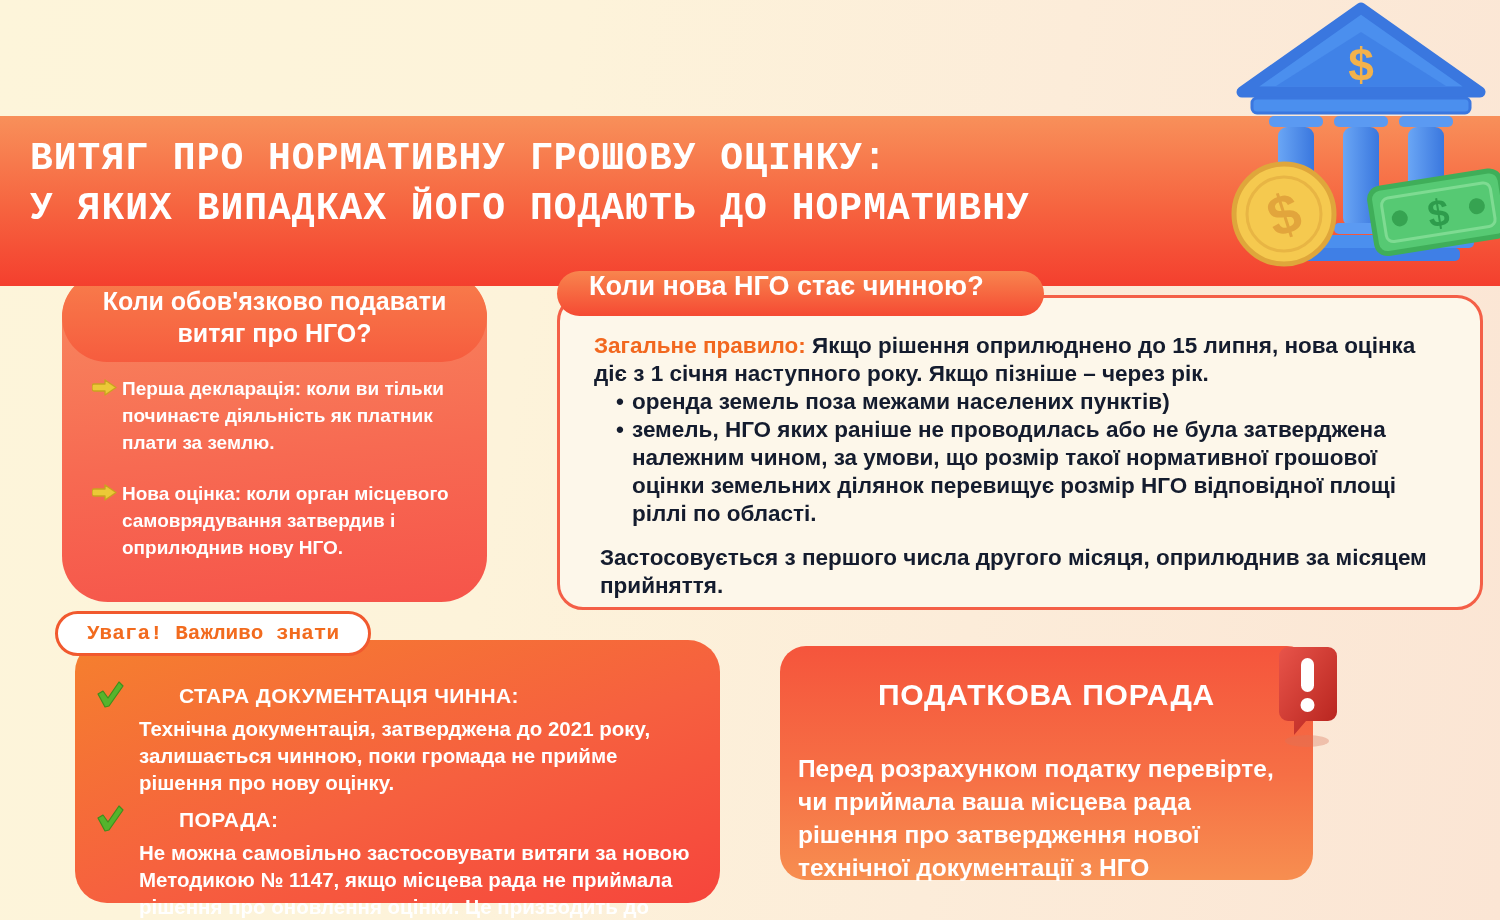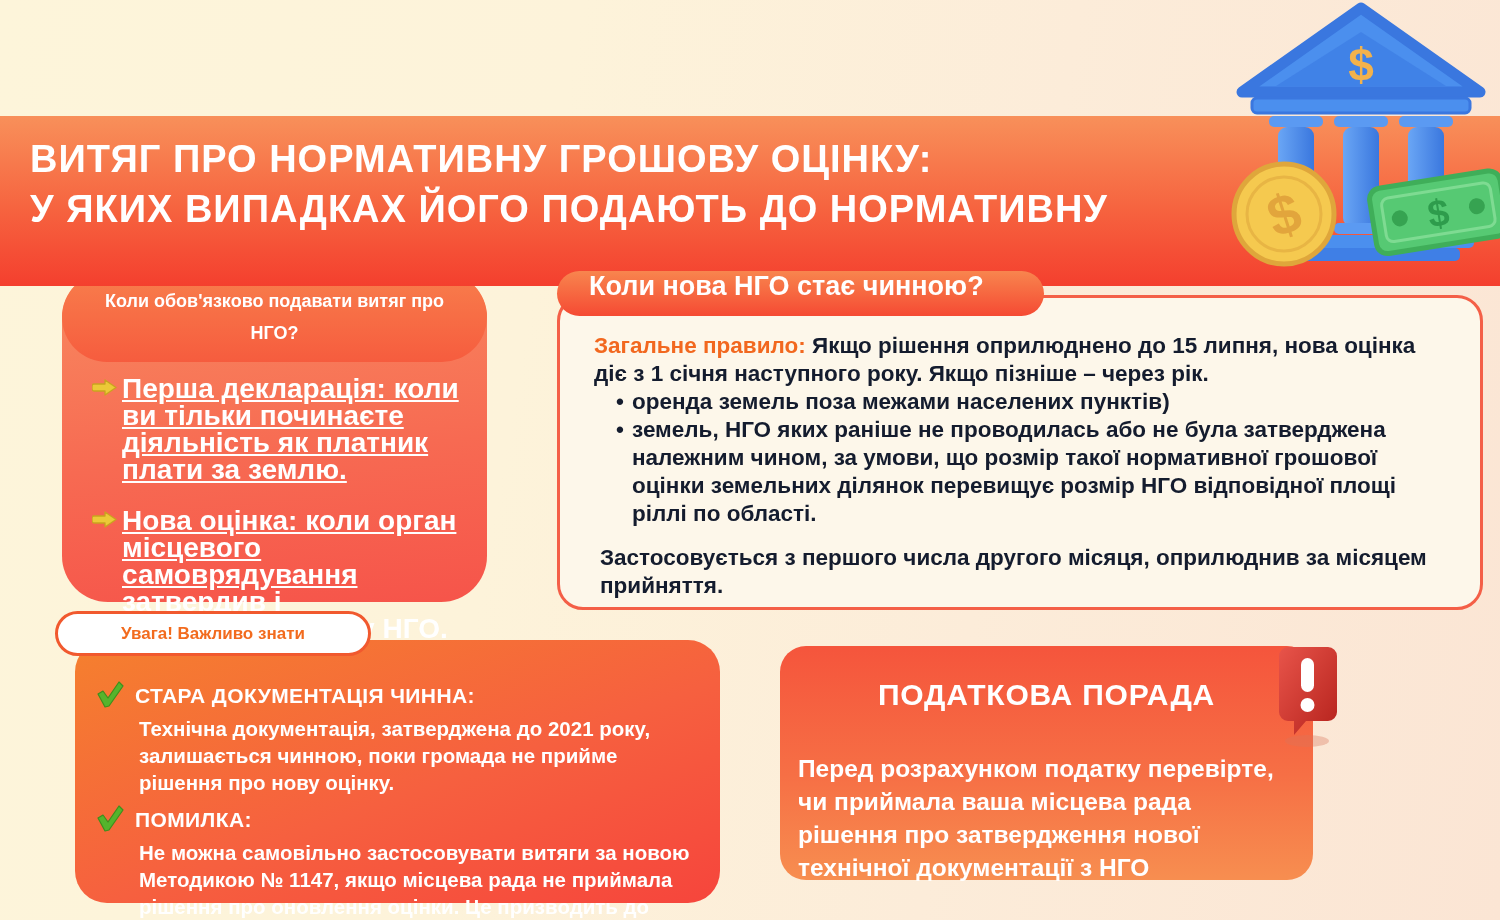--- a/index.html
+++ b/index.html
@@ -21,45 +21,45 @@
   .logo-green { left:80px; top:25px; width:58px; height:58px; background:#2ba268; z-index:1;
                 display:flex; align-items:center; justify-content:center; }
   .org-text { position:absolute; left:165px; top:20px; color:#1b2a4a; }
   .org-line1 { font-size:19px; margin-bottom:7px; }
   .org-line2, .org-line3 { font-size:19px; line-height:25px; }
 
   
   .banner {
     position:absolute; left:0; top:116px; width:1500px; height:170px;
     background:linear-gradient(180deg,#f8905a 0%,#f6633f 55%,#f43f2e 100%);
-    padding:18px 0 0 30px; z-index:1;
+    padding:18px 0 0 30px; z-index:1;font-family:Liberation Mono, monospace;
   }
   .banner-line { color:#ffffff; font-size:38px; font-weight:bold; letter-spacing:1px; line-height:50px; white-space:nowrap; }
 
   
   .bank-illus { position:absolute; right:0; top:2px; width:278px; height:268px; z-index:3; }
 
   
   .left-card {
     position:absolute; left:62px; top:272px; width:425px; height:330px;
     background:linear-gradient(175deg,#f88a60 0%,#f76a52 55%,#f6544a 100%);
     border-radius:46px;
   }
   .left-card-pill {
     position:absolute; left:0; top:0; width:100%; height:90px;
     background:linear-gradient(180deg,#f87e4c 0%,#f65c3e 100%);
     border-radius:46px;
     display:flex; align-items:center; justify-content:center; text-align:center;
     padding:0 28px;
   }
-  .left-card-pill span { color:#fff; font-size:18px; line-height:32px; }
+  .left-card-pill span { color:#fff; font-size:25px; line-height:32px; }
   .left-card-items { position:absolute; left:30px; top:103px; right:26px; }
   .lc-item { display:flex; margin-bottom:24px; }
   .lc-arrow { flex:0 0 30px; padding-top:3px; }
-  .lc-text { color:#fff; font-size:28px; line-height:27px;text-decoration:underline; }
+  .lc-text { color:#fff; font-size:19px; line-height:27px; }
 
   
   .right-card {
     position:absolute; left:557px; top:295px; width:926px; height:315px;
     background:#fdf7ea; border:3px solid #f45f47; border-radius:26px;
   }
   .right-card-pill {
     position:absolute; left:557px; top:271px; width:487px; height:45px;
     background:linear-gradient(180deg,#f8854e 0%,#f54a33 100%);
     border-radius:24px; z-index:2;
@@ -72,29 +72,29 @@
   .rc-bullet { display:flex; }
   .rc-dot { flex:0 0 24px; text-align:center; }
   .rc-applies { margin-top:16px; margin-left:6px; }
 
   
   .attention-pill {
     position:absolute; left:55px; top:611px; width:316px; height:45px;
     background:#ffffff; border:3.5px solid #f1592e; border-radius:24px;
     display:flex; align-items:center; justify-content:center; z-index:3;
   }
-  .attention-pill span { color:#f26b1e; font-size:17px; }
+  .attention-pill span { color:#f26b1e; font-size:21px;font-family:Liberation Mono, monospace; }
 
   
   .bl-card {
     position:absolute; left:75px; top:640px; width:645px; height:263px;
     background:linear-gradient(160deg,#f5802e 0%,#f6603f 55%,#f6453c 100%);
     border-radius:32px; padding:26px 26px 0 26px; z-index:2;
   }
-  .bl-item-head { display:flex; align-items:center; }
+  .bl-item-head { display:flex; align-items:center;gap:44px; }
   .bl-check { flex:0 0 40px; margin-left:-6px; }
   .bl-title { color:#fff; font-size:21px; letter-spacing:.4px; }
   .bl-text { color:#fff; font-size:20.5px; line-height:27px; margin:3px 0 8px 38px; }
 
   
   .br-card {
     position:absolute; left:780px; top:646px; width:533px; height:234px;
     background:linear-gradient(180deg,#f5553c 0%,#f66f45 55%,#f78e50 100%);
     border-radius:26px; z-index:2;
   }
@@ -223,21 +223,21 @@
       </span>
       <span class="bl-title">СТАРА ДОКУМЕНТАЦІЯ ЧИННА:</span>
     </div>
     <div class="bl-text">Технічна документація, затверджена до 2021 року, залишається чинною, поки громада не прийме рішення про нову оцінку.</div>
     <div class="bl-item-head">
       <span class="bl-check">
         <svg width="30" height="28" viewBox="0 0 30 28">
             <path d="M3 14 l5 -3 l5 7 L24 2 l4 4 L14 26 l-4 1 z" fill="#55b42c" stroke="#3e8f1d" stroke-width="1.2" stroke-linejoin="round"></path>
           </svg>
       </span>
-      <span class="bl-title">ПОМИЛКА:</span>
+      <span class="bl-title">ПОРАДА:</span>
     </div>
     <div class="bl-text">Не можна самовільно застосовувати витяги за новою Методикою № 1147, якщо місцева рада не приймала рішення про оновлення оцінки. Це призводить до неправильного розрахунку податку.</div>
   </div>
 
   <div class="br-card">
     <div class="br-title">ПОДАТКОВА ПОРАДА</div>
     <div class="br-text">Перед розрахунком податку перевірте, чи приймала ваша місцева рада рішення про затвердження нової технічної документації з НГО</div>
     <svg class="warn-icon" viewBox="0 0 62 104">
       <defs>
         <linearGradient id="warnG" x1="0" y1="0" x2="1" y2="1">

